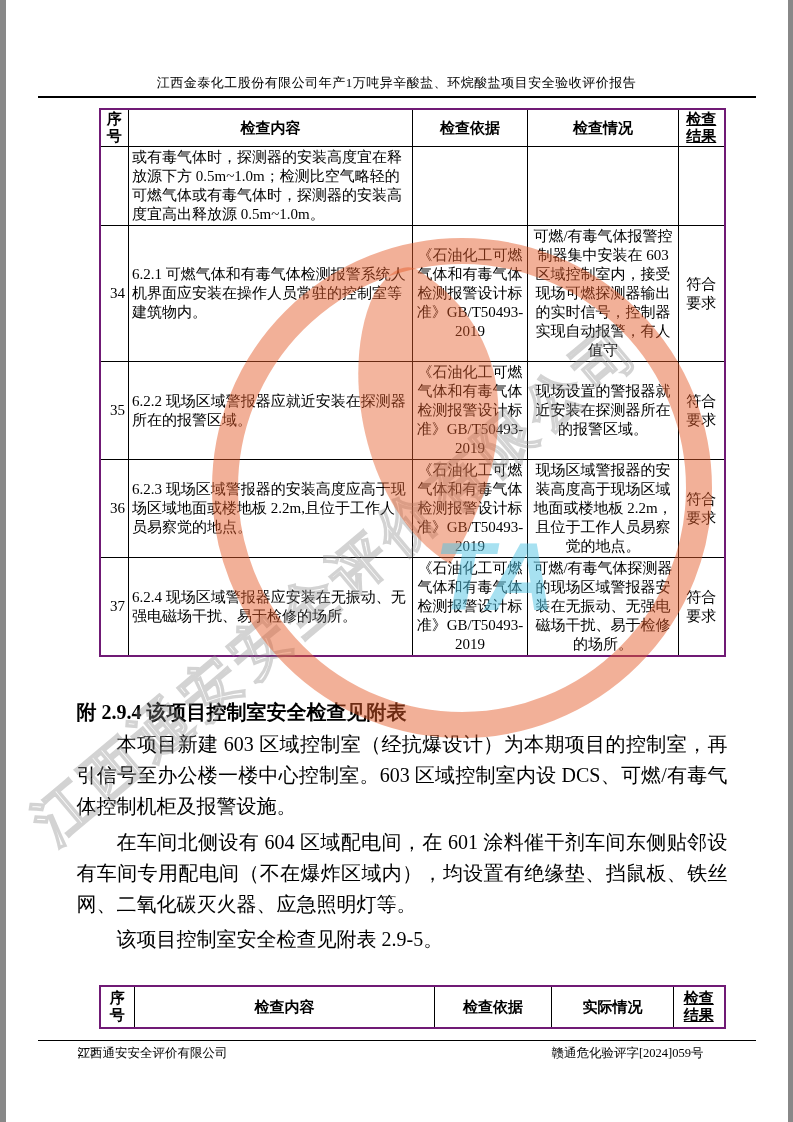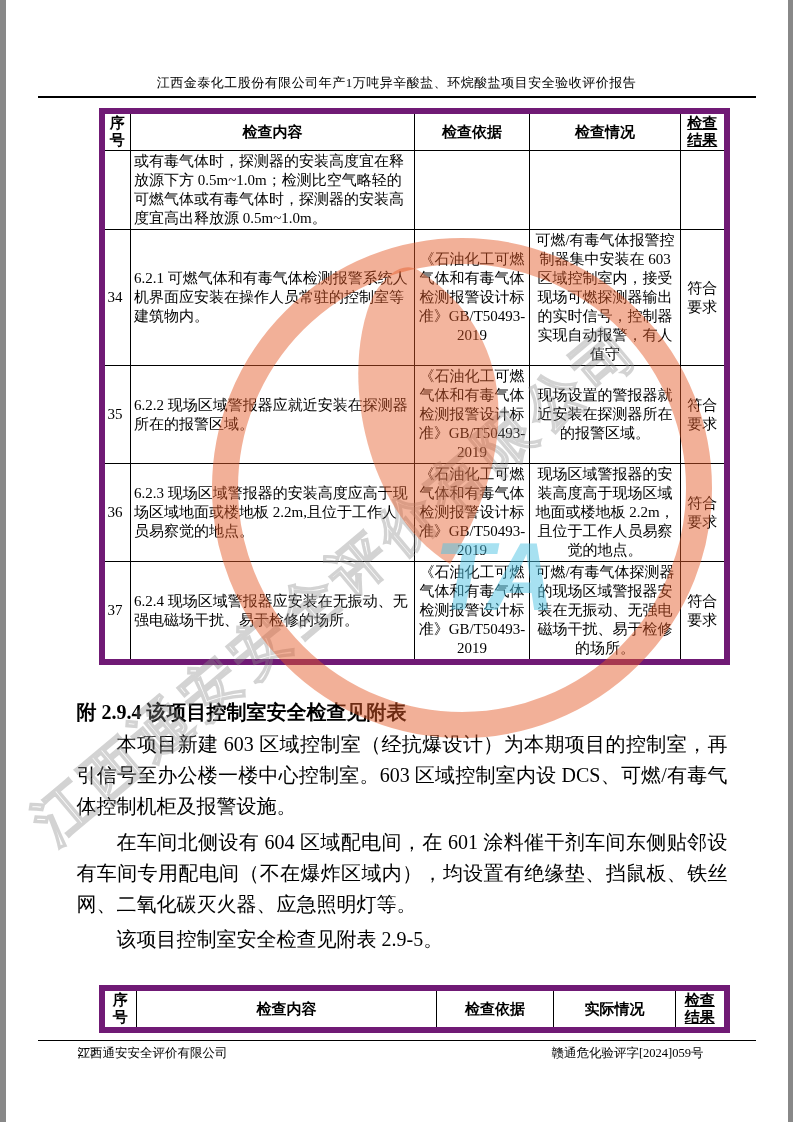--- a/index.html
+++ b/index.html
@@ -27,35 +27,35 @@
     border-collapse:collapse;table-layout:fixed;
     font-size:15px;line-height:19px;
   }
   table.chk td,table.chk th{
     border:1px solid #000;
     padding:1px 3px;
     vertical-align:middle;
     overflow:hidden;
     font-weight:normal;
   }
-  table.chk{border:6px solid #701a75;}
+  table.chk{border:2px solid #701a75;}
   table.chk th{font-weight:bold;text-align:center;line-height:17px;}
   .t1{top:108px;}
   .t2{top:985px;}
   .col-no{width:29px;}
   .col-content{width:284px;}
   .col-basis{width:115px;}
   .col-situation{width:151px;}
   .col-result{width:46px;}
   .t2 .col-no{width:35px;}
   .t2 .col-content{width:300px;}
   .t2 .col-basis{width:117px;}
   .t2 .col-situation{width:122px;}
   .t2 .col-result{width:51px;}
-  td.c-no{text-align:left;}
+  td.c-no{text-align:right;}
   td.c-content{text-align:left;padding:1px 6px;}
   td.c-basis{text-align:center;}
   td.c-situation{text-align:center;}
   td.c-result{text-align:center;}
   .u{text-decoration:underline;margin-top:38px;}
   .hr0{height:75px;}
   .hr1{height:106px;}
   .hr2{height:93px;}
   .hr3{height:85px;}
   .hr4{height:86px;}

